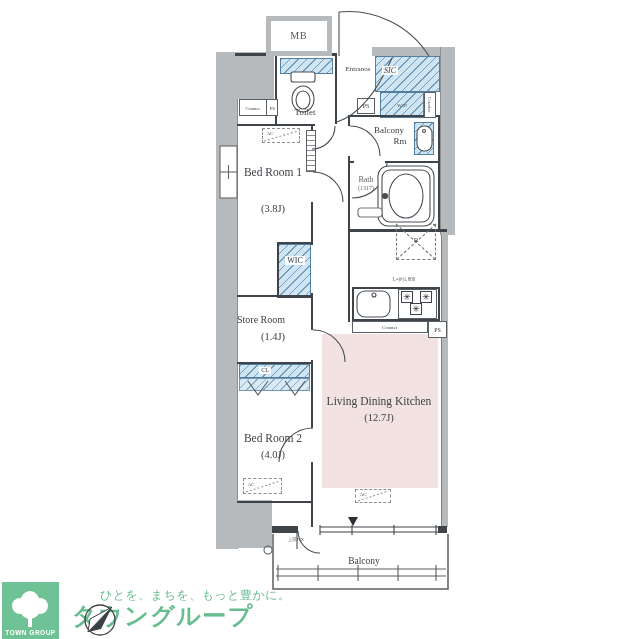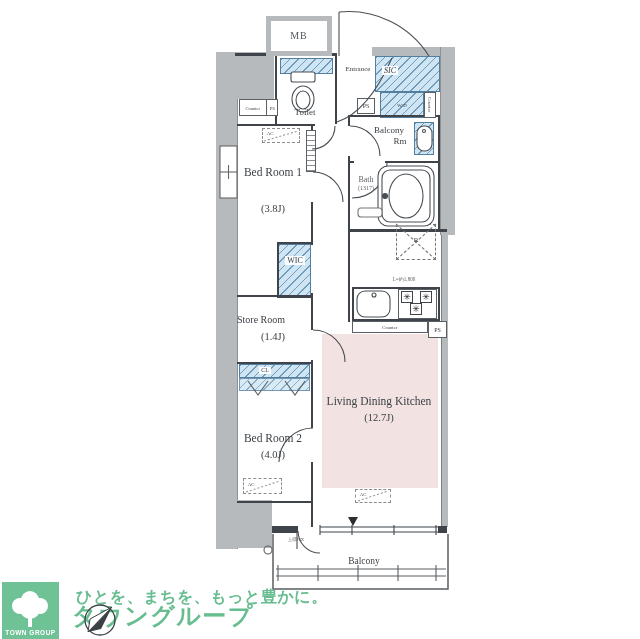--- a/index.html
+++ b/index.html
@@ -16,22 +16,22 @@
   .dashedbox{position:absolute;border:1px dashed #8a8e92;box-sizing:border-box;}
   .lbl{position:absolute;color:#3c4146;text-align:center;line-height:1.15;}
   .chip{background:rgba(255,255,255,.92);padding:0 2px;display:inline-block;}
   .vtext{writing-mode:vertical-rl;text-orientation:mixed;font-size:6px;transform:scale(.8);}
   .ladder{position:absolute;border:1px solid #5a5f63;box-sizing:border-box;
           background:repeating-linear-gradient(180deg,#ffffff 0 4px,#8a8e92 4px 5px);}
   svg{position:absolute;left:0;top:0;pointer-events:none;}
   .logo-square{position:absolute;background:#6fc296;}
   .logo-en{position:absolute;left:0;right:0;bottom:3px;text-align:center;color:#fff;
            font-family:"Liberation Sans",sans-serif;font-size:6.5px;font-weight:bold;letter-spacing:.5px;}
-  .tagline{position:absolute;font-family:"Liberation Sans",sans-serif;font-size:16px;
-           color:#68bd90;letter-spacing:.5px;font-weight:bold;}
+  .tagline{position:absolute;font-family:"Liberation Sans",sans-serif;font-size:12px;
+           color:#68bd90;letter-spacing:.5px;font-weight:normal;margin-left:24px;}
   .company{position:absolute;font-family:"Liberation Sans",sans-serif;font-size:24px;
            color:#68bd90;letter-spacing:1.5px;font-weight:bold;}
   .burner{position:absolute;width:12px;height:12px;border:1px solid #3f444a;background:#fff;
           box-sizing:border-box;font-size:9px;line-height:10px;text-align:center;color:#222;}
 </style>
 </head>
 <body>
 
 <div class="canvas">
 

